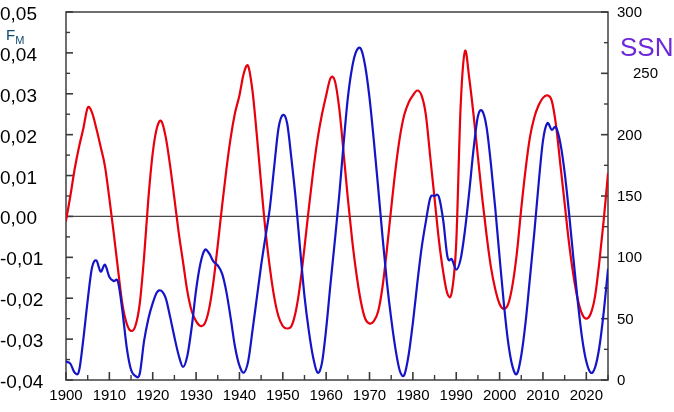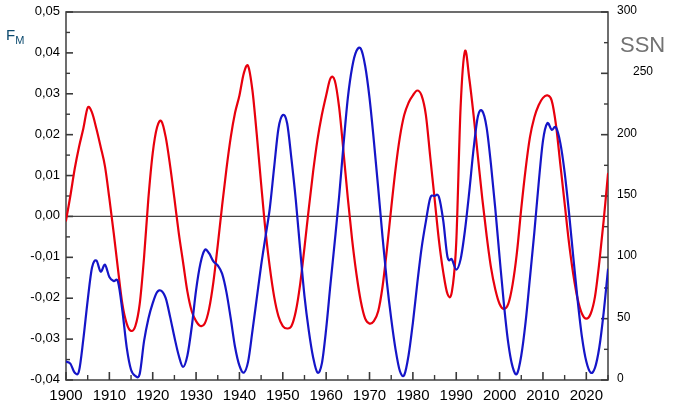--- a/index.html
+++ b/index.html
@@ -1,22 +1,22 @@
 <!DOCTYPE html>
 <html><head>
 <meta charset="utf-8">
 <style>
   html,body{margin:0;padding:0;background:#ffffff;}
   body{width:674px;height:412px;overflow:hidden;
        font-family:"Liberation Sans", sans-serif;}
   #fig{position:relative;width:674px;height:412px;}
-  .ytick{position:absolute;font-size:13px;color:#000;text-align:right;white-space:nowrap;}
-  .y2tick{position:absolute;font-size:12px;color:#000;text-align:left;white-space:nowrap;}
+  .ytick{position:absolute;font-size:19px;color:#000;white-space:nowrap;}
+  .y2tick{position:absolute;font-size:15px;color:#000;text-align:left;white-space:nowrap;}
   .xtick{position:absolute;font-size:15px;color:#000;text-align:center;white-space:nowrap;}
-  #ssn-label{position:absolute;font-size:22px;color:#737373;}
+  #ssn-label{position:absolute;font-size:26px;color:#6d28d9;}
   #fm-label{position:absolute;font-size:15px;color:#0c4a6e;}
   #fm-label sub{font-size:11px;}
   svg{position:absolute;left:0;top:0;}
 </style>
 </head>
 <body>
 
 <div id="fig">
   <div id="fm-label" style="left: 6px; top: 26px;">F<sub>M</sub></div>
   <div id="ssn-label" style="left: 620px; top: 32px;">SSN</div>

